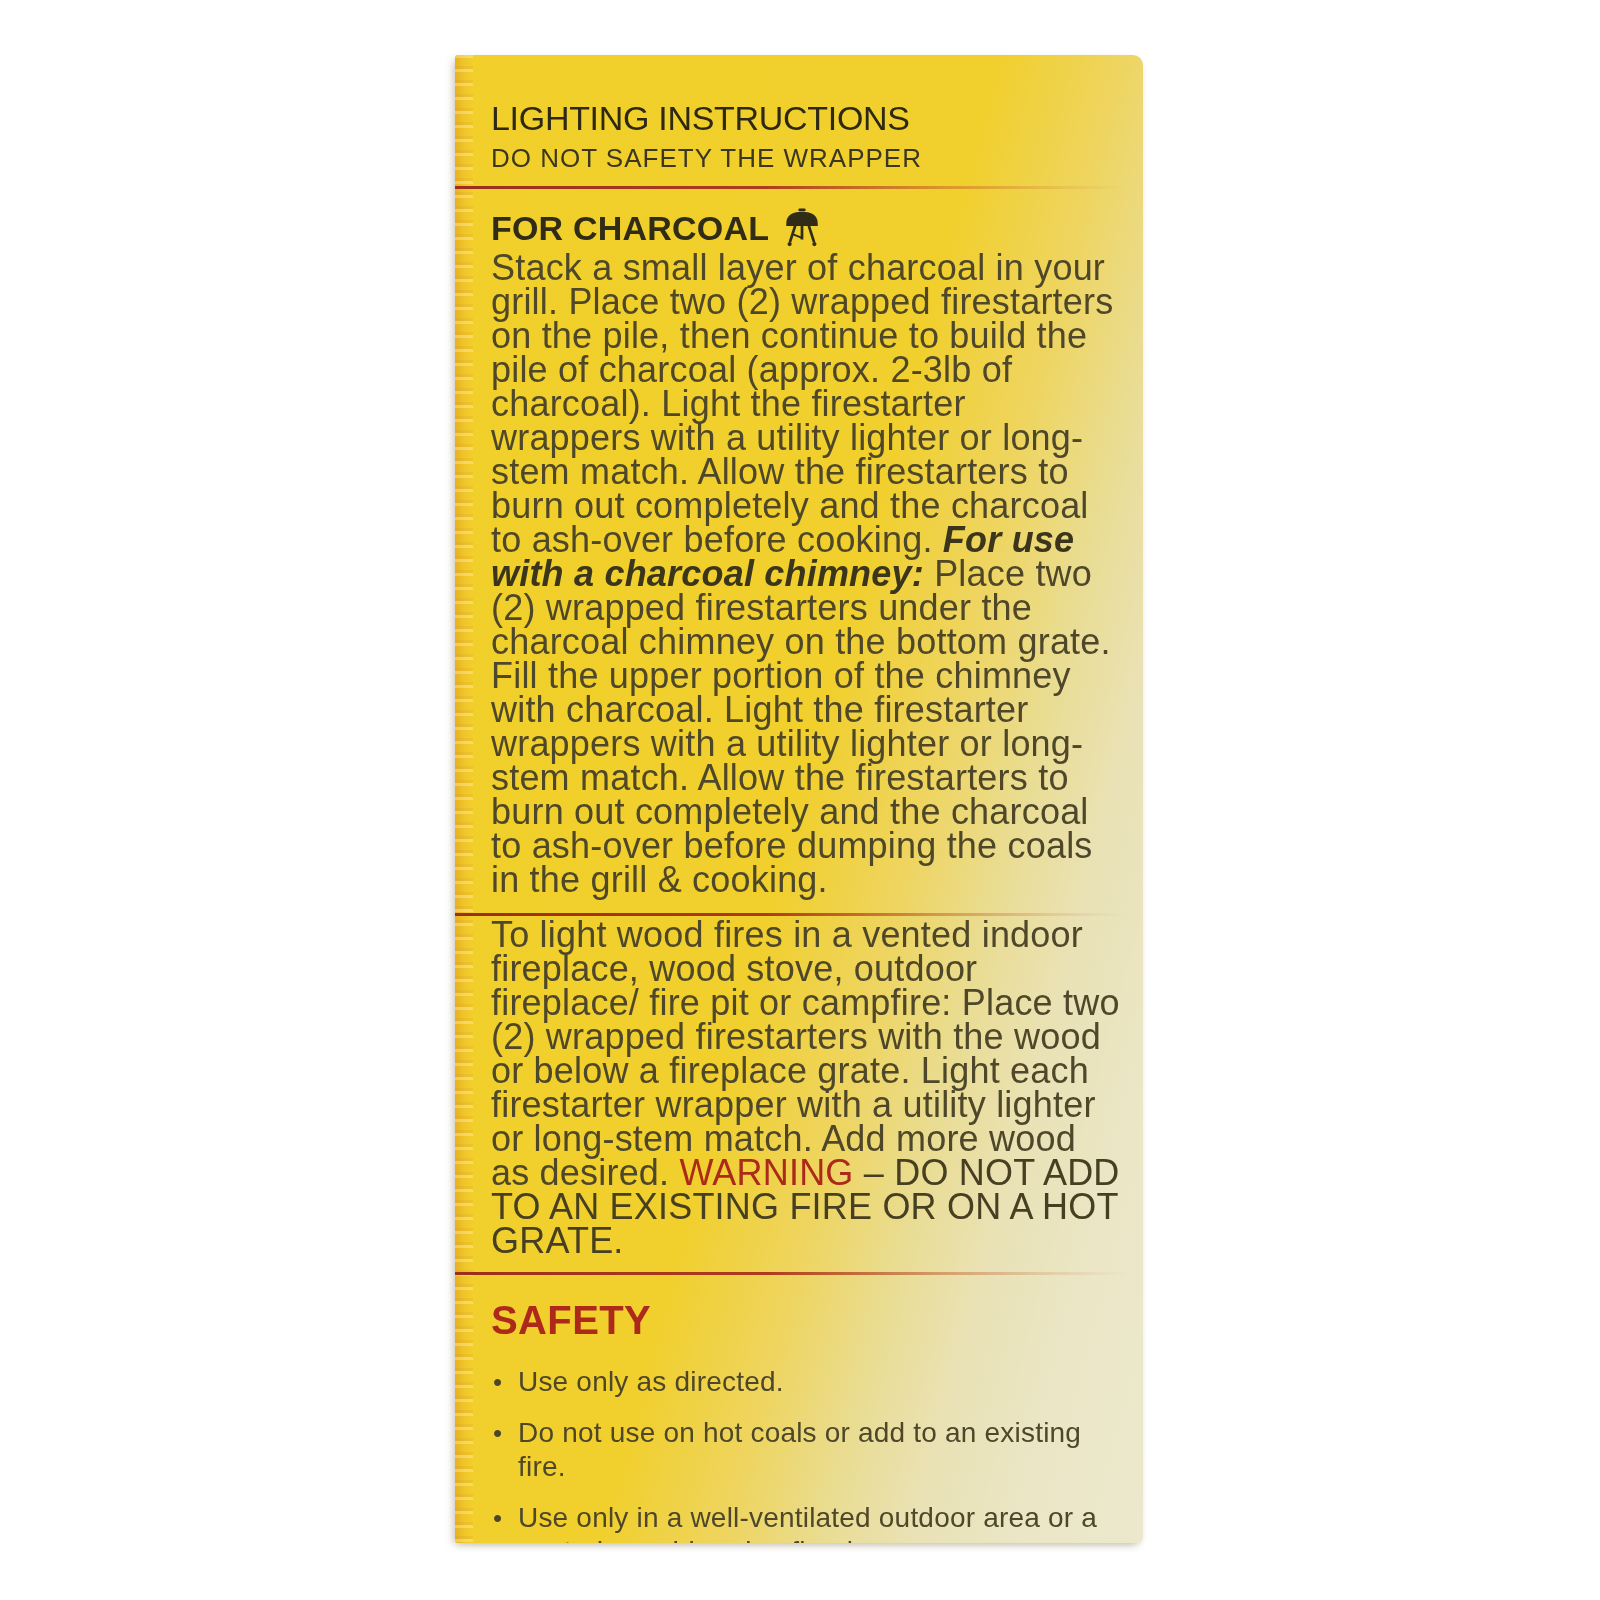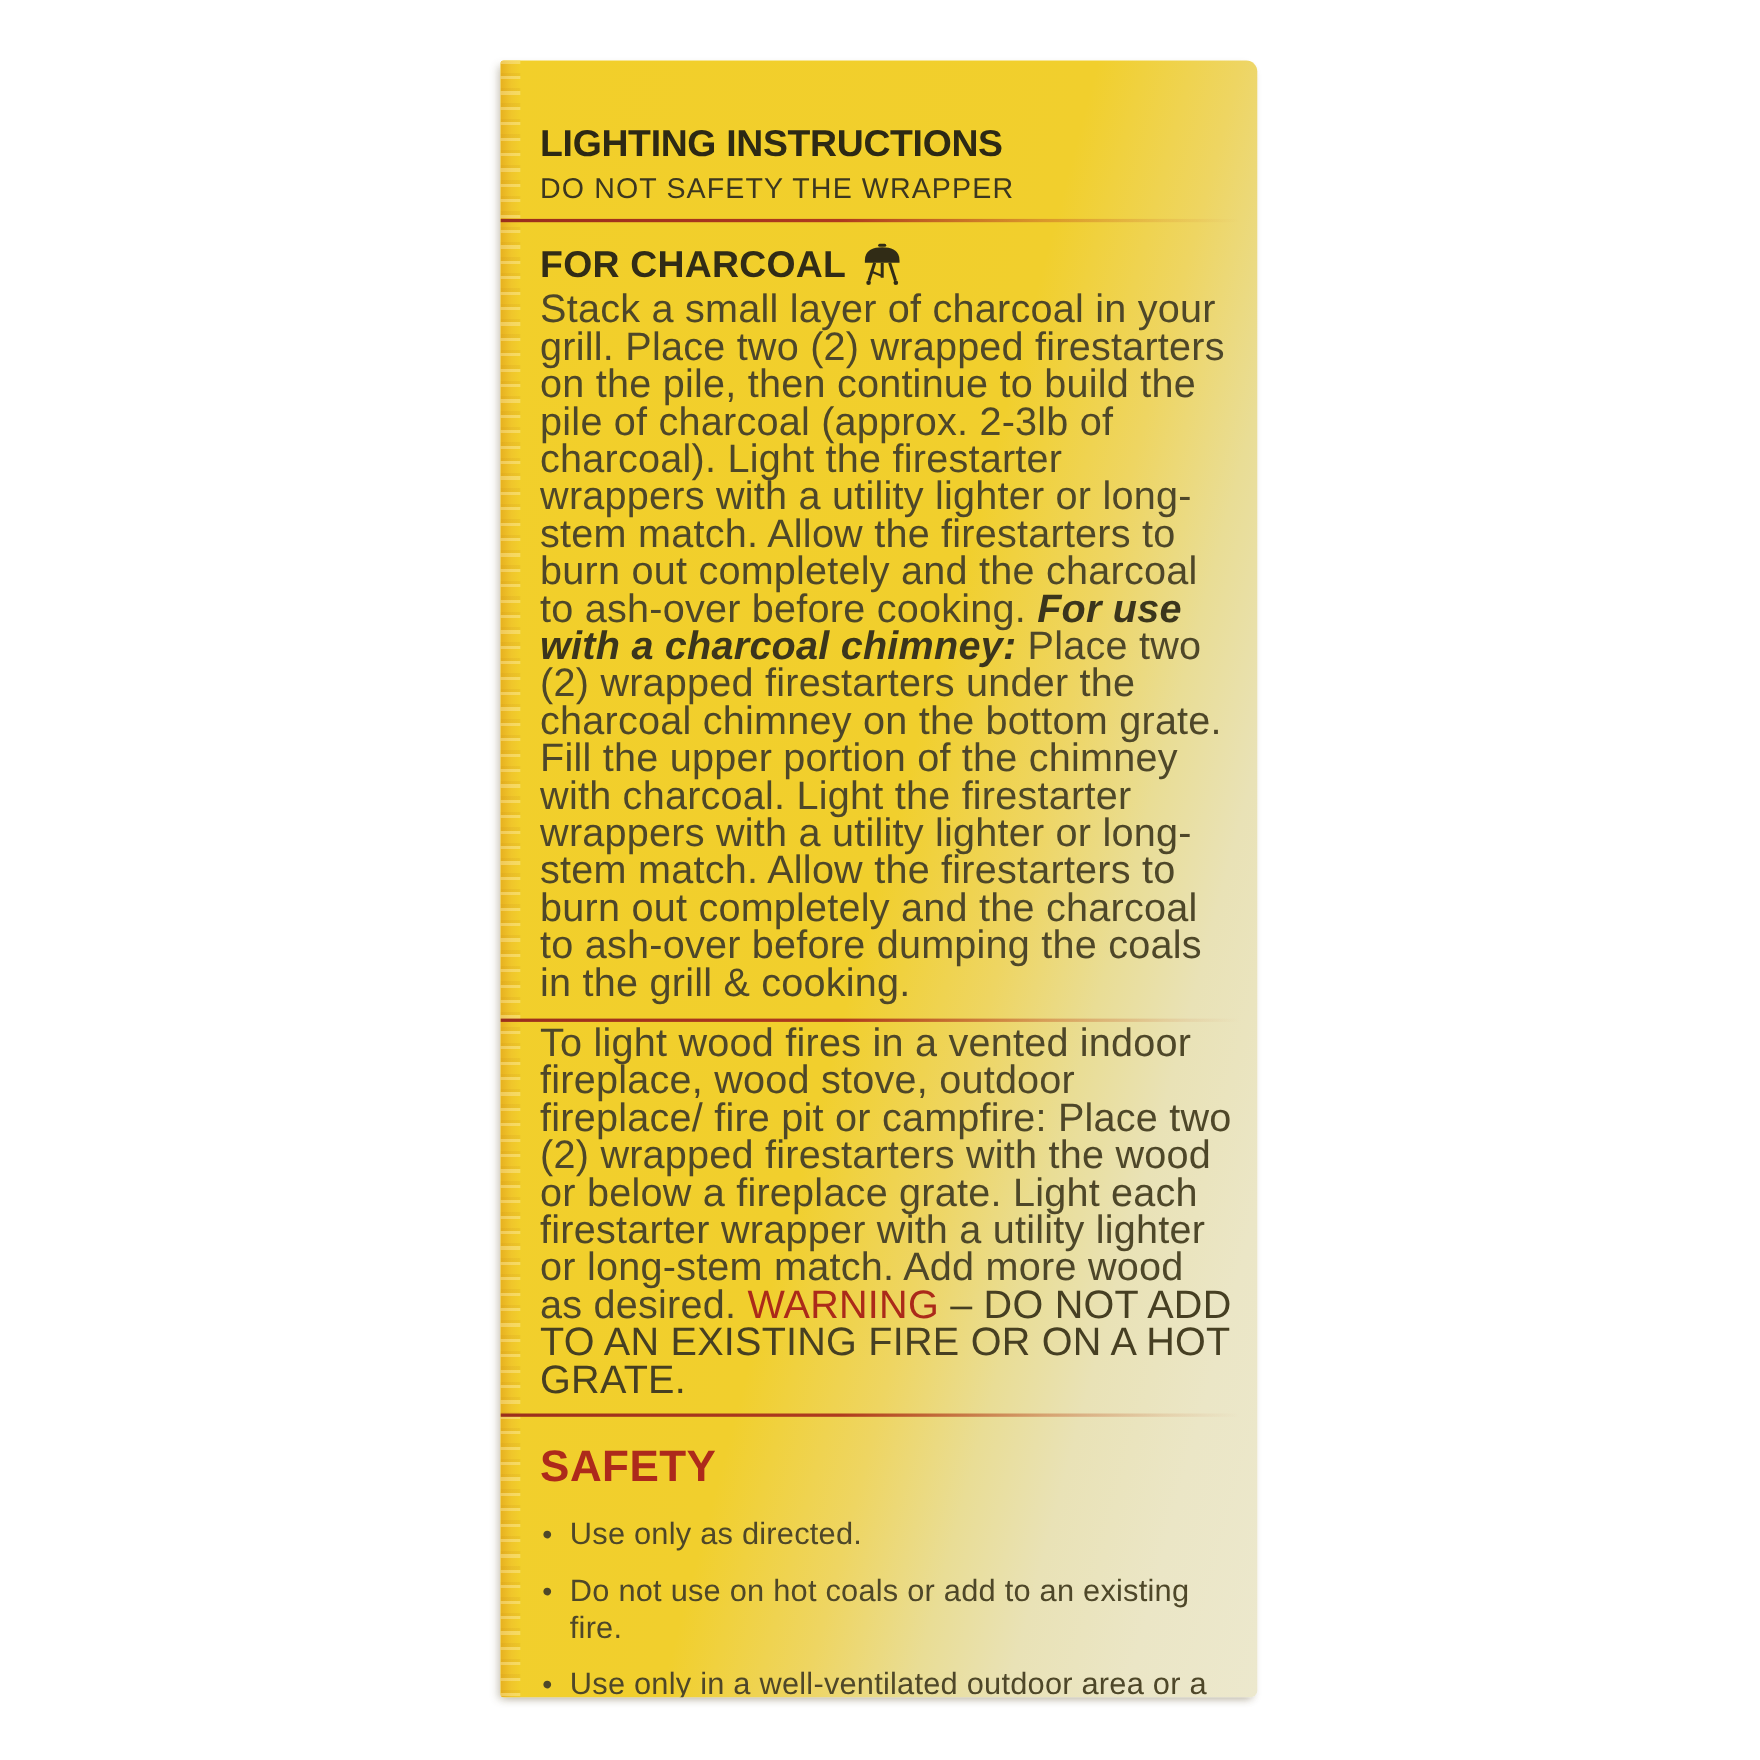--- a/index.html
+++ b/index.html
@@ -29,22 +29,22 @@
       repeating-linear-gradient(to bottom,
         rgba(255,244,200,.35) 0 3px, rgba(0,0,0,0) 3px 11px, rgba(190,130,20,.12) 11px 14px),
       linear-gradient(to right,#e7b120,#f0c62b 55%,#f2cf2a);
   }
   .content{
     position:absolute;left:0;top:0;right:0;
     padding:0 22px 0 36px;
   }
   h1,h2,p,ul{margin:0;padding:0;}
   .title{
-    margin-top:56px;
-    font-size:34px;font-weight:700;letter-spacing:-.3px;
+    margin-top:43px;
+    font-size:34px;font-weight:400;letter-spacing:-.3px;
     line-height:40px;color:#2d2914;
   }
   .subtitle{
     margin-top:4px;
     font-size:26px;font-weight:400;letter-spacing:1px;
     line-height:32px;color:#3c3720;
   }
   .rule{
     height:3px;border:0;
     margin:12px 0 0 -36px;

